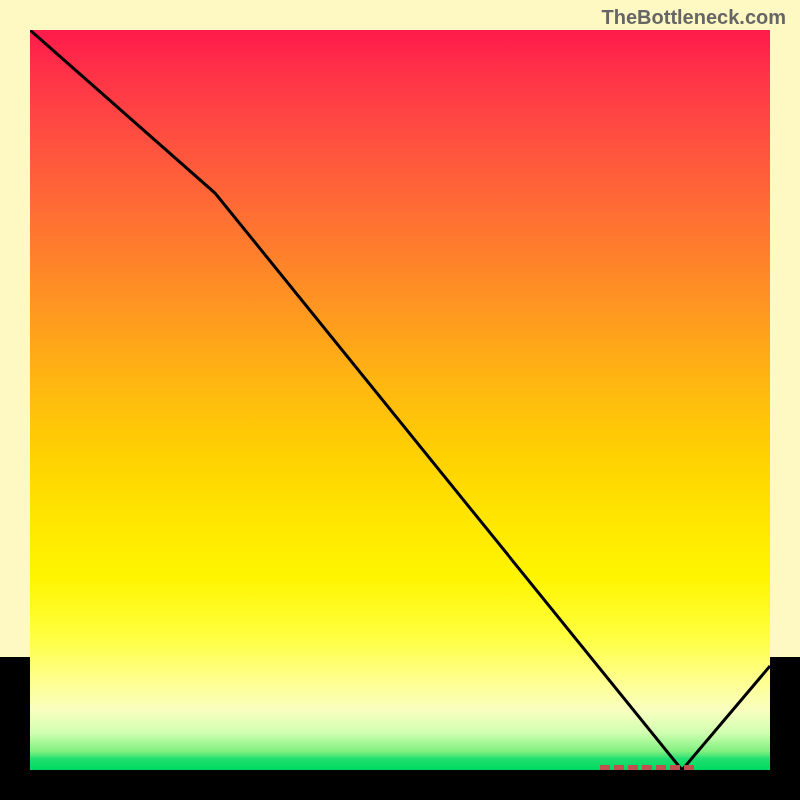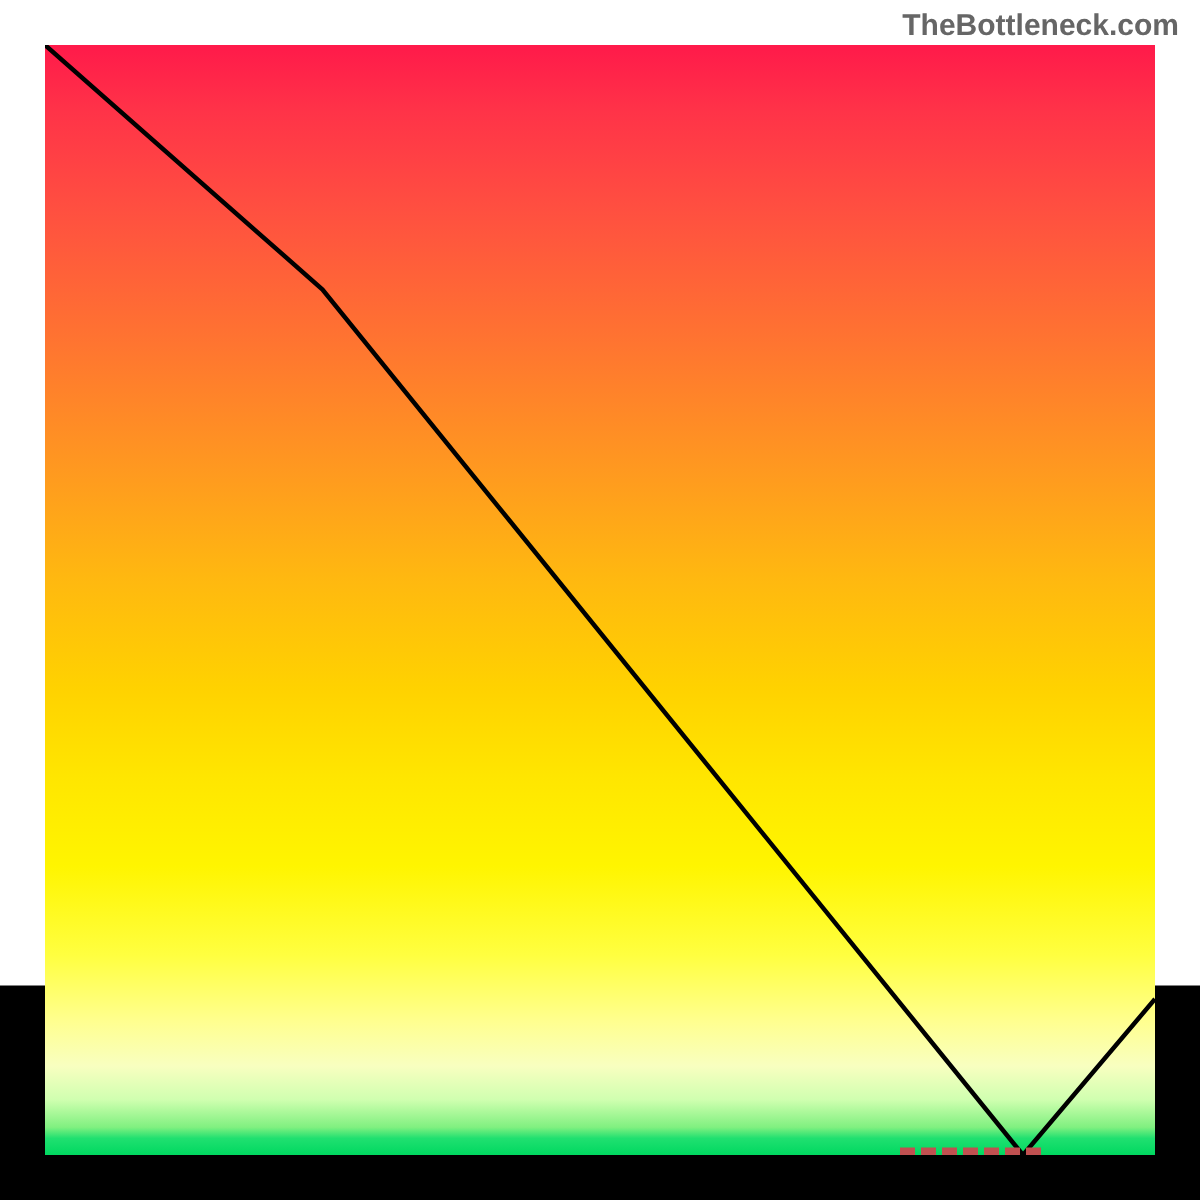--- a/index.html
+++ b/index.html
@@ -8,21 +8,21 @@
     background: #000;
     width: 800px;
     height: 800px;
     overflow: hidden;
     font-family: Arial, sans-serif;
   }
   .container {
     width: 800px;
     height: 657px;
     position: relative;
-    background: #ffffff;
+    background: #fef9c3;
   }
   .attribution {
     position: absolute;
     top: 6px;
     right: 14px;
     color: #666;
     font-size: 20px;
     font-weight: bold;
   }
   .plot-area {

